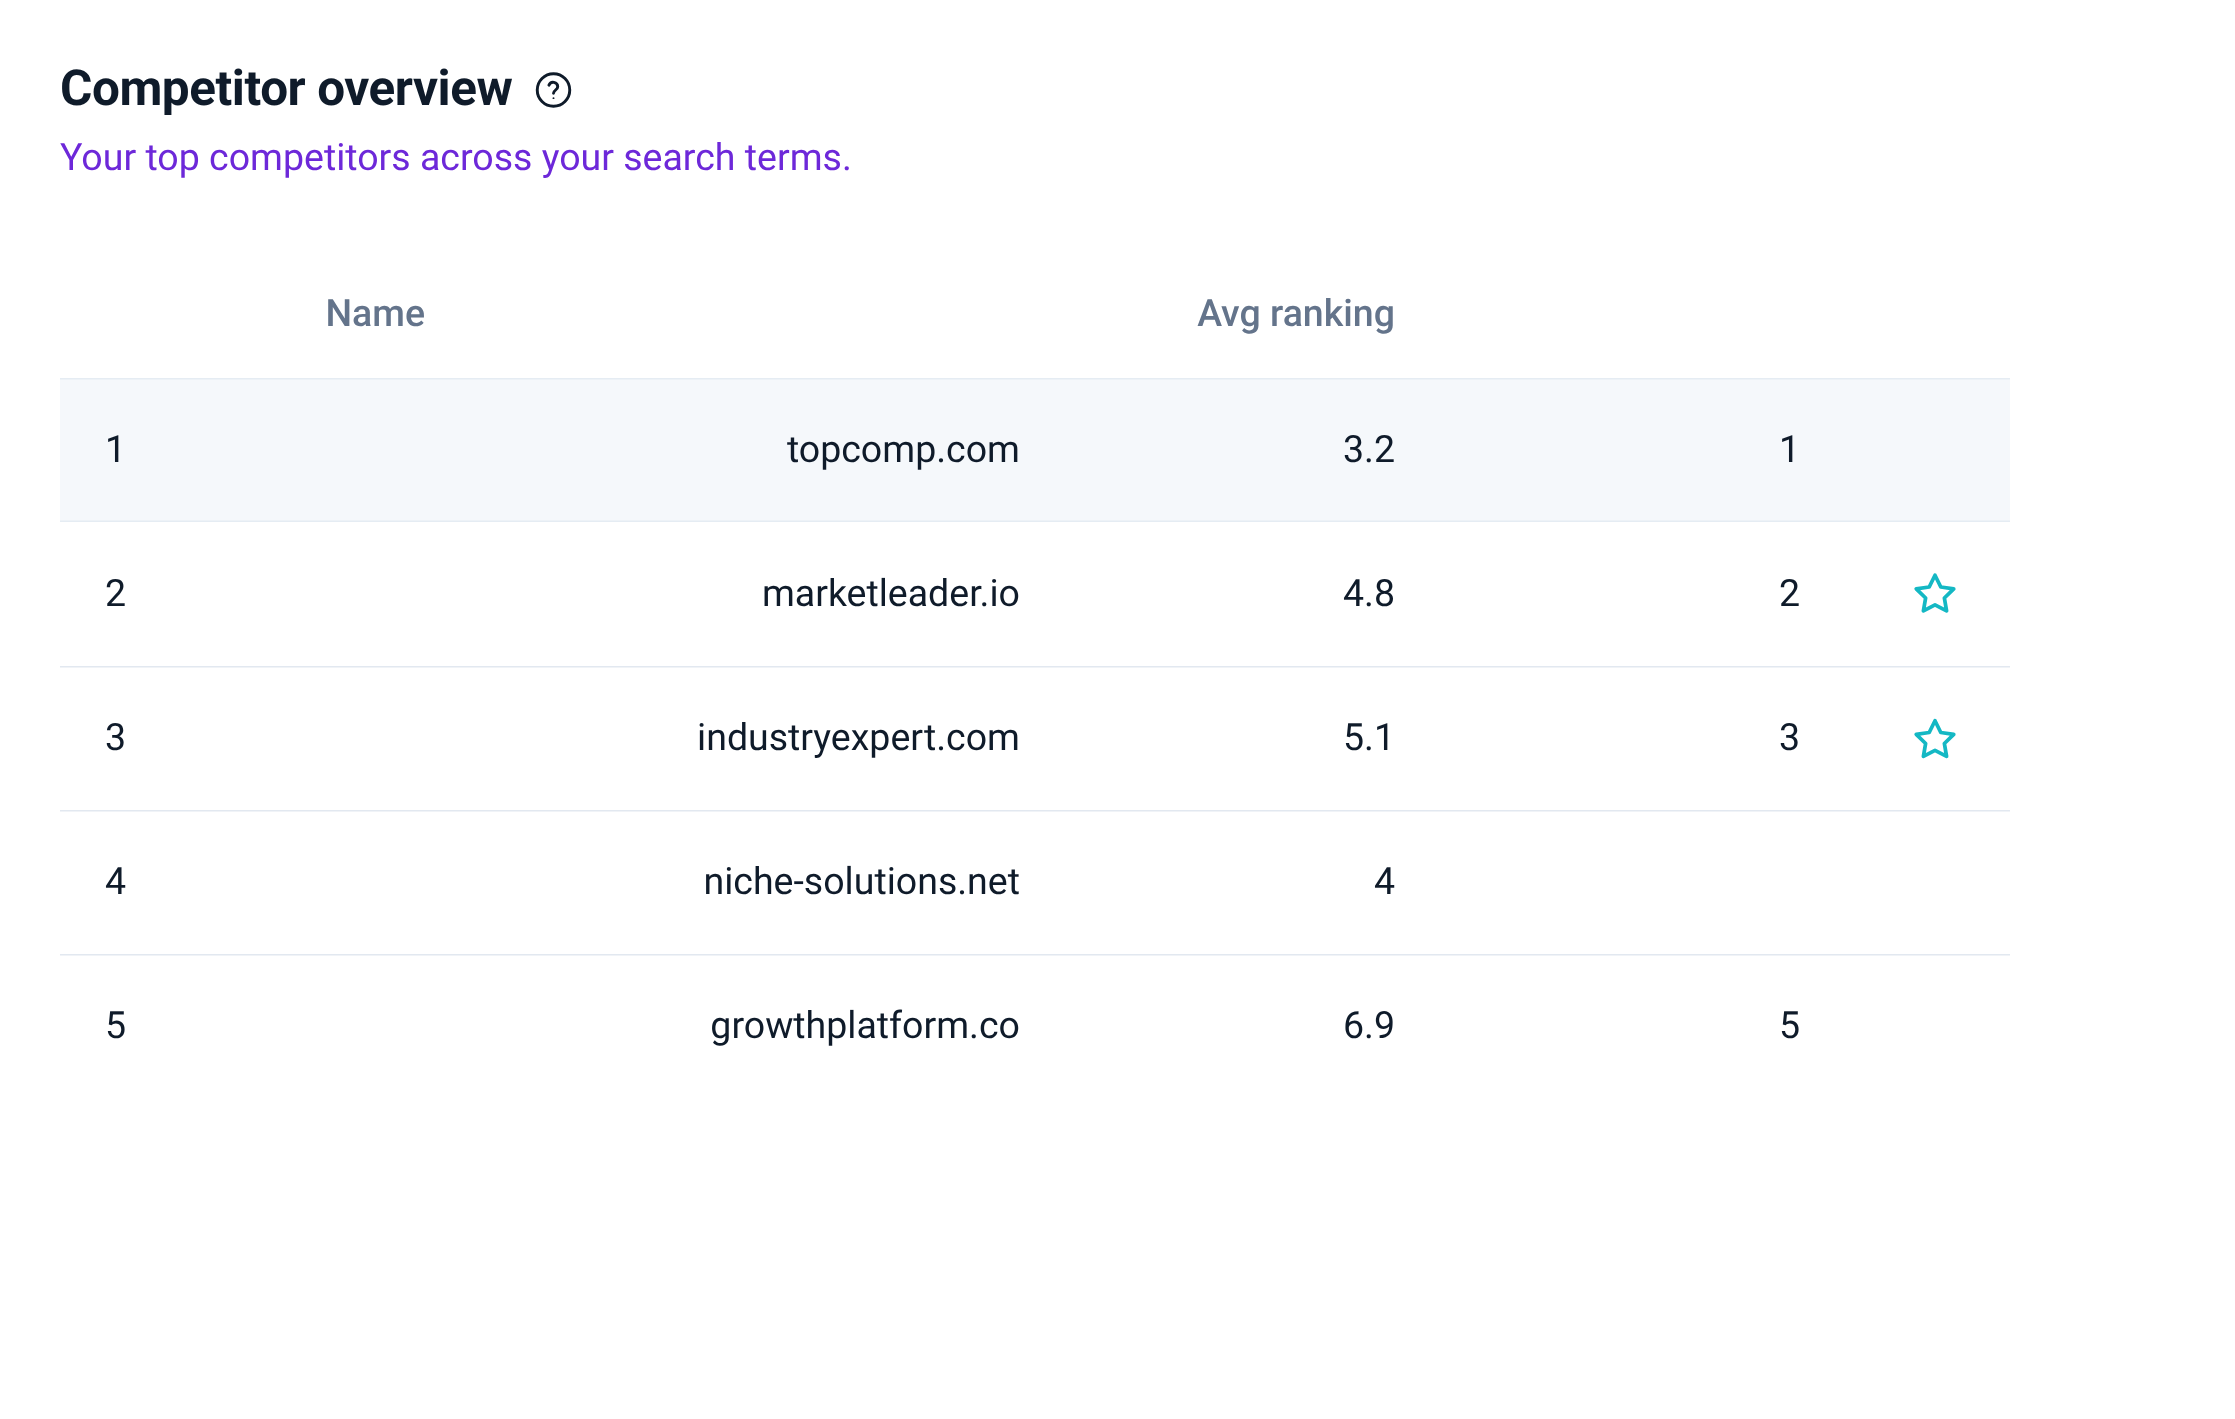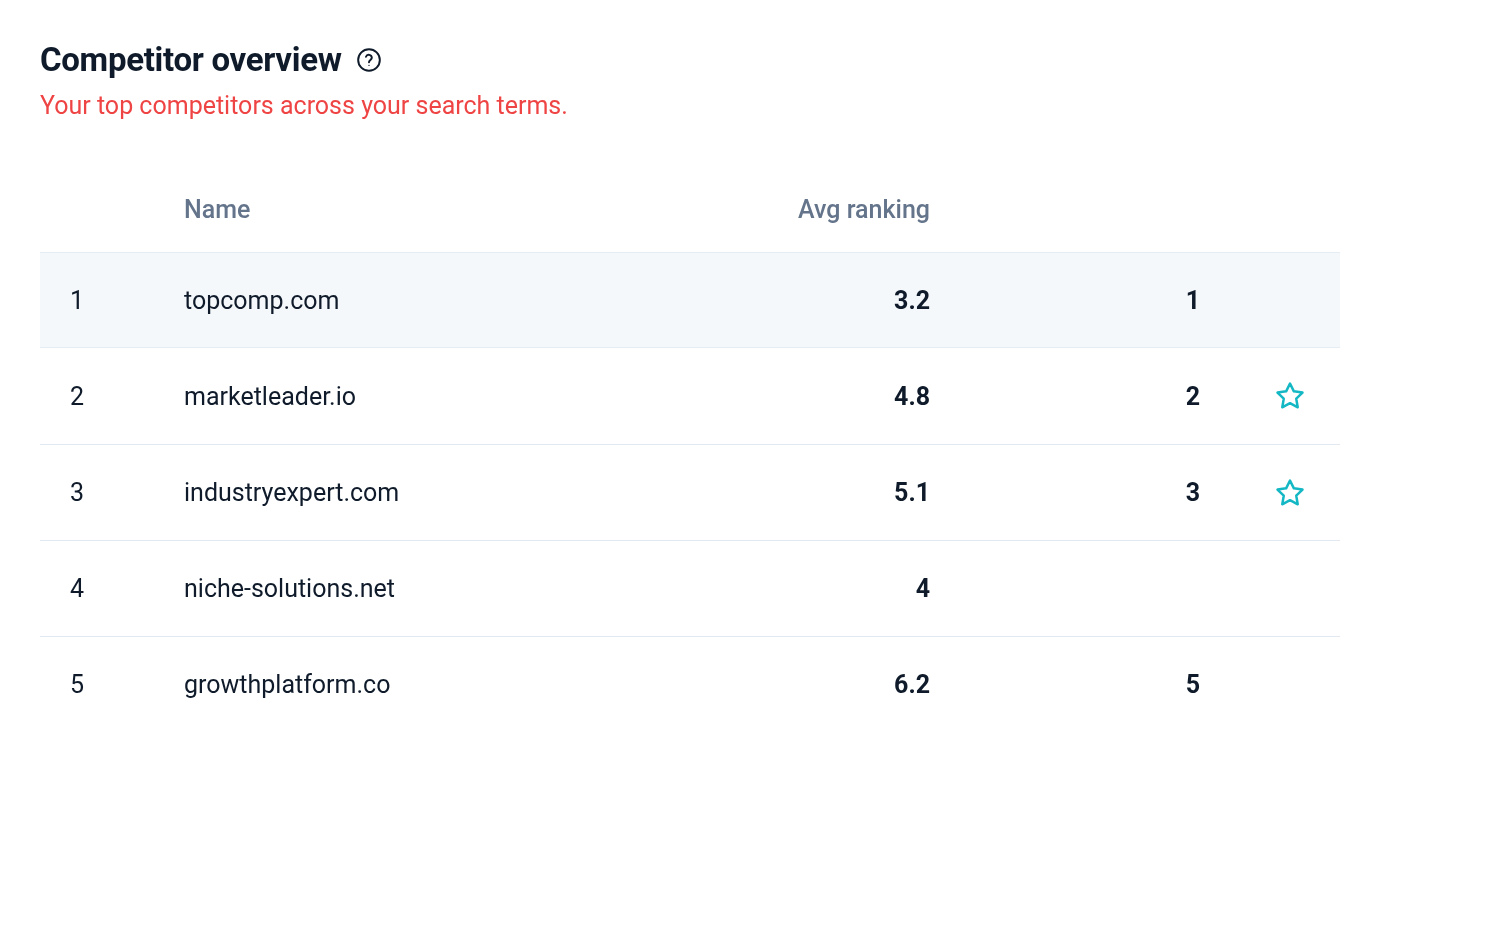--- a/index.html
+++ b/index.html
@@ -30,37 +30,38 @@
       justify-content: center;
       color: #0f1b2a;
       cursor: pointer;
     }
     .help-icon svg {
       width: 26px;
       height: 26px;
     }
     .subtitle {
       font-size: 25px;
-      color: #ef4444;
+      color: #6d28d9;
       margin-bottom: 55px;
     }
     .table {
       width: 100%;
       max-width: 1300px;
     }
     .table-header {
       display: grid;
       grid-template-columns: 140px 1fr 270px 270px 120px;
       align-items: center;
       padding: 20px 0 28px 0;
     }
     .col-header {
       font-size: 25px;
       font-weight: 500;
       color: #64748b;
+      margin-left: 33px;
     }
     .col-header.right {
       text-align: right;
       padding-right: 20px;
     }
     .col-name-header {
       padding-left: 4px;
     }
     .table-row {
       display: grid;
@@ -79,27 +80,27 @@
     }
     .cell-index {
       font-size: 25px;
       color: #0f1b2a;
       padding-left: 30px;
     }
     .cell-name {
       font-size: 25px;
       color: #0f1b2a;
       padding-left: 4px;
+      text-align: right;
     }
     .cell-num {
       font-size: 25px;
       color: #0f1b2a;
       text-align: right;
       padding-right: 20px;
-      font-weight: bold;
     }
     .cell-star {
       display: flex;
       justify-content: flex-end;
       padding-right: 35px;
     }
     .star-icon {
       color: #14b8c4;
       cursor: pointer;
       display: inline-flex;
@@ -167,18 +168,18 @@
       </div>
       <div class="table-row">
         <div class="cell-index">4</div>
         <div class="cell-name">niche-solutions.net</div>
         <div class="cell-num">4</div>
         <div class="cell-star"></div>
       </div>
       <div class="table-row">
         <div class="cell-index">5</div>
         <div class="cell-name">growthplatform.co</div>
-        <div class="cell-num">6.2</div>
+        <div class="cell-num">6.9</div>
         <div class="cell-num">5</div>
         <div class="cell-star"></div>
       </div>
     </div>
 </div>
 
 </body></html>

